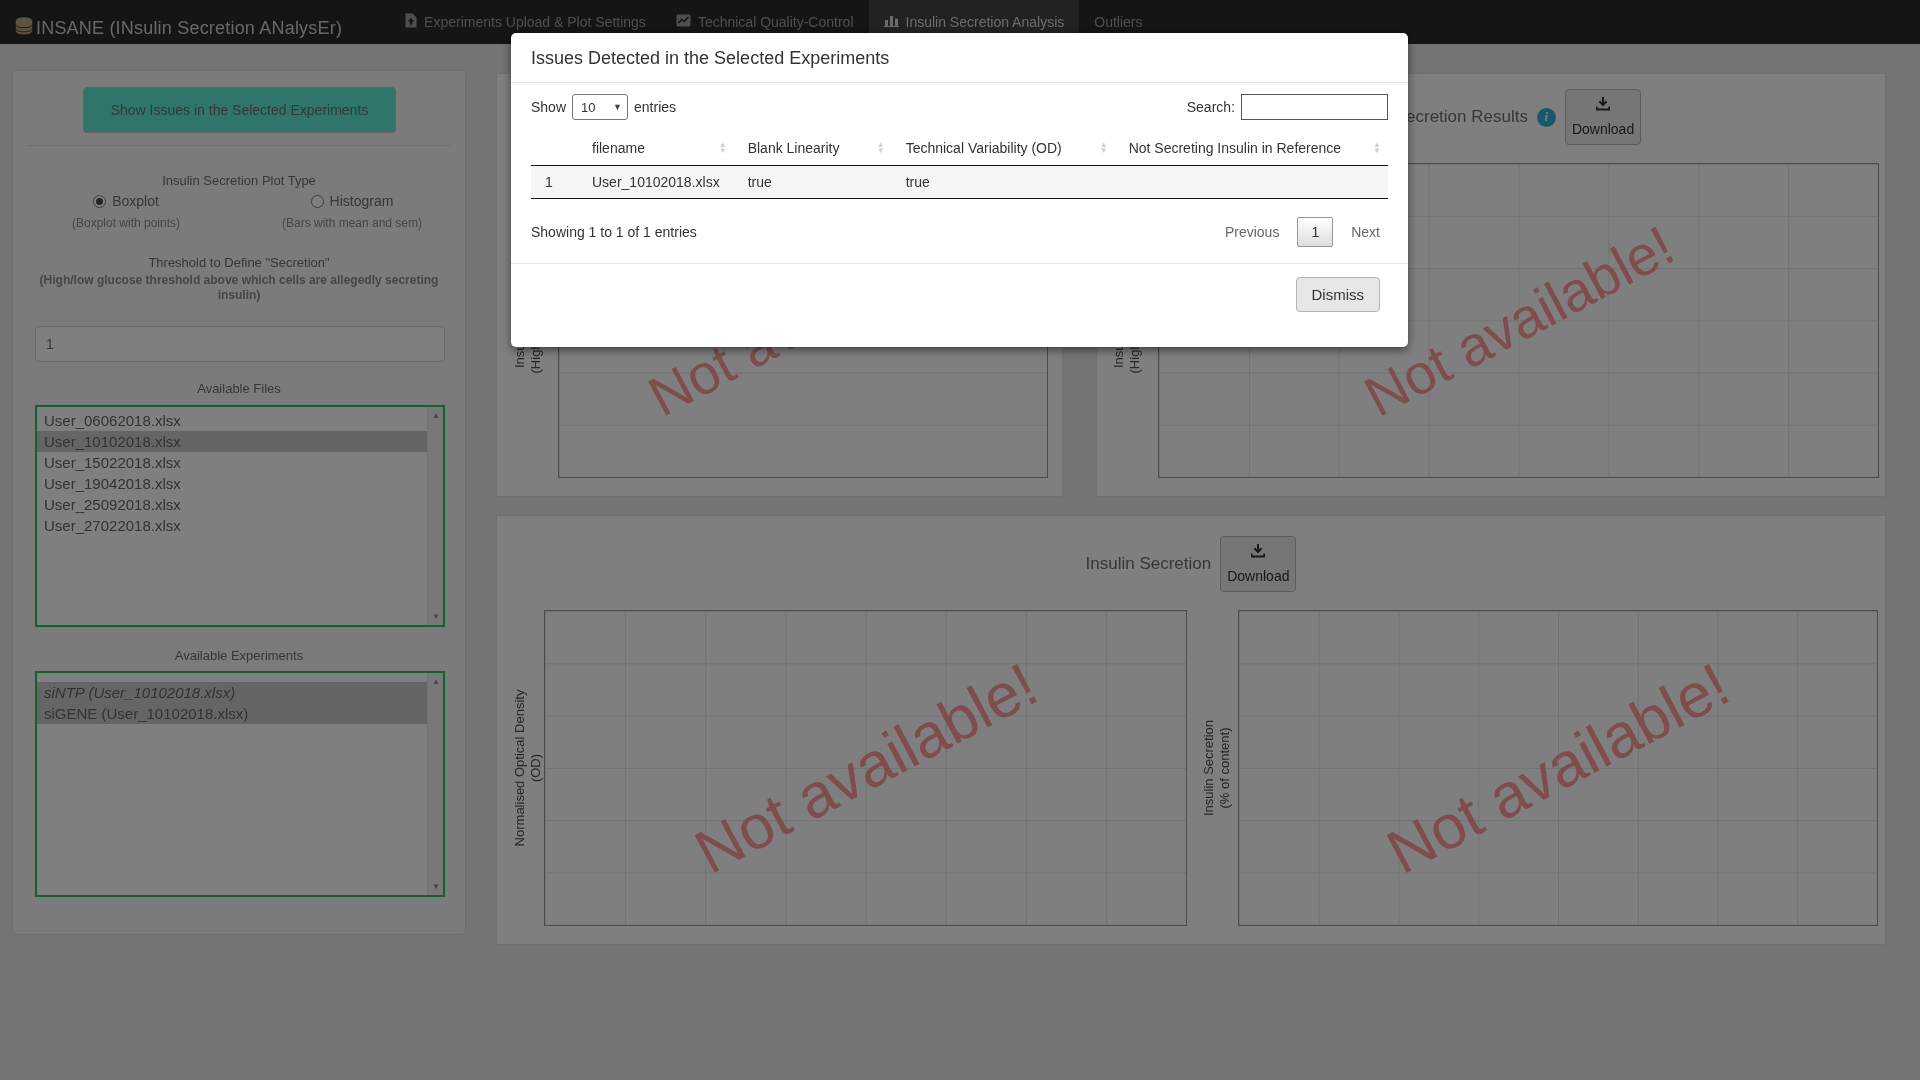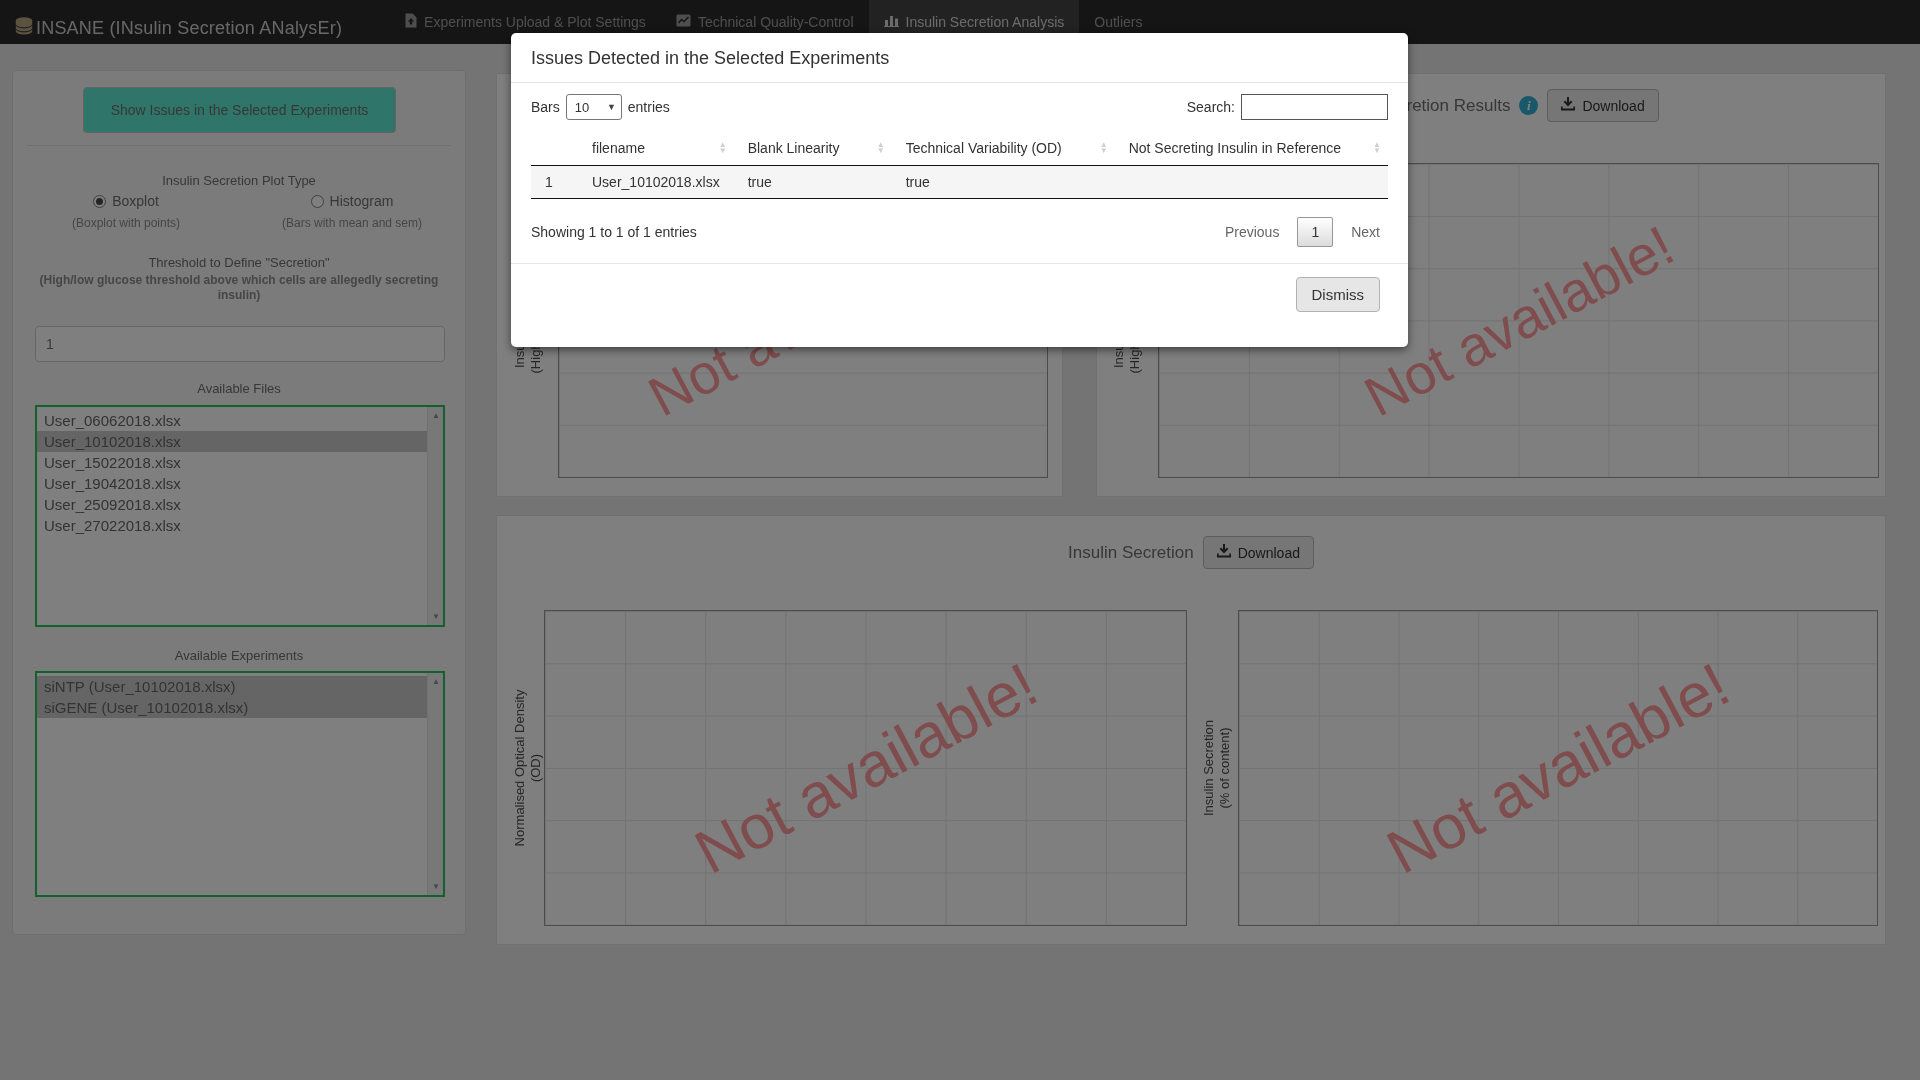--- a/index.html
+++ b/index.html
@@ -70,23 +70,23 @@
   #panel-bottom    { left:496px; top:515px; width:1390px; height:430px; }
   .panel-header { position:absolute; left:0; right:0; display:flex; justify-content:center; align-items:center; gap:9px; }
   .panel-title { font-size:17px; color:#6f6f6f; font-weight:400; }
   .info-icon {
     width:19px; height:19px; border-radius:50%; background:#31b0d5; color:#fff;
     display:inline-flex; align-items:center; justify-content:center;
     font-family:"Liberation Serif", serif; font-style:italic; font-weight:bold; font-size:13px;
     cursor:pointer;
   }
   .btn-download {
-    display:inline-flex; align-items:center; gap:7px; padding:7px 13px;
+    display:inline-flex; align-items:center; gap:7px; padding:7px 6px;
     background:#ececec; border:1px solid #b9b9b9; border-radius:4px;
-    font-family:inherit; font-size:14px; color:#333; cursor:pointer;
+    font-family:inherit; font-size:14px; color:#333; cursor:pointer;flex-direction:column;
   }
   .plot-area {
     position:absolute; background-color:#fff; border:1px solid #999;
     background-image:
       linear-gradient(to right, #e4e4e4 1px, transparent 1px),
       linear-gradient(to bottom, #e4e4e4 1px, transparent 1px);
     background-size:12.5% 16.66%;
   }
   .watermark {
     position:absolute; left:50%; top:50%;
@@ -226,21 +226,21 @@
     <div class="lb-item">User_25092018.xlsx</div>
     <div class="lb-item">User_27022018.xlsx</div>
     <div class="lb-scrollbar">
       <div class="lb-arrow up">▲</div>
       <div class="lb-arrow down">▼</div>
     </div>
   </div>
 
   <div class="sb-label" style="top:577px;">Available Experiments</div>
   <div class="listbox" style="top:600px; height:226px;">
-    <div class="lb-item selected" style="margin-top:3px;">siNTP (User_10102018.xlsx)</div>
+    <div class="lb-item selected" style="margin-top:9px;font-style:italic;">siNTP (User_10102018.xlsx)</div>
     <div class="lb-item selected">siGENE (User_10102018.xlsx)</div>
     <div class="lb-scrollbar">
       <div class="lb-arrow up">▲</div>
       <div class="lb-arrow down">▼</div>
     </div>
   </div>
 </aside>
 
 <section class="panel" id="panel-top-left">
   <div class="ylabel" style="left:-139px; top:230px;">
@@ -308,21 +308,21 @@
 
 <div class="backdrop"></div>
 
 <div class="modal">
   <div class="modal-header">
     <div class="modal-title">Issues Detected in the Selected Experiments</div>
   </div>
   <div class="modal-body">
     <div class="dt-controls">
       <div class="dt-length">
-        <span>Bars</span>
+        <span>Show</span>
         <span class="dt-select">
           <span>10</span>
           <span class="caret">▼</span>
         </span>
         <span>entries</span>
       </div>
       <div class="dt-search">
         <span>Search:</span>
         <input value="" style="">
       </div>

